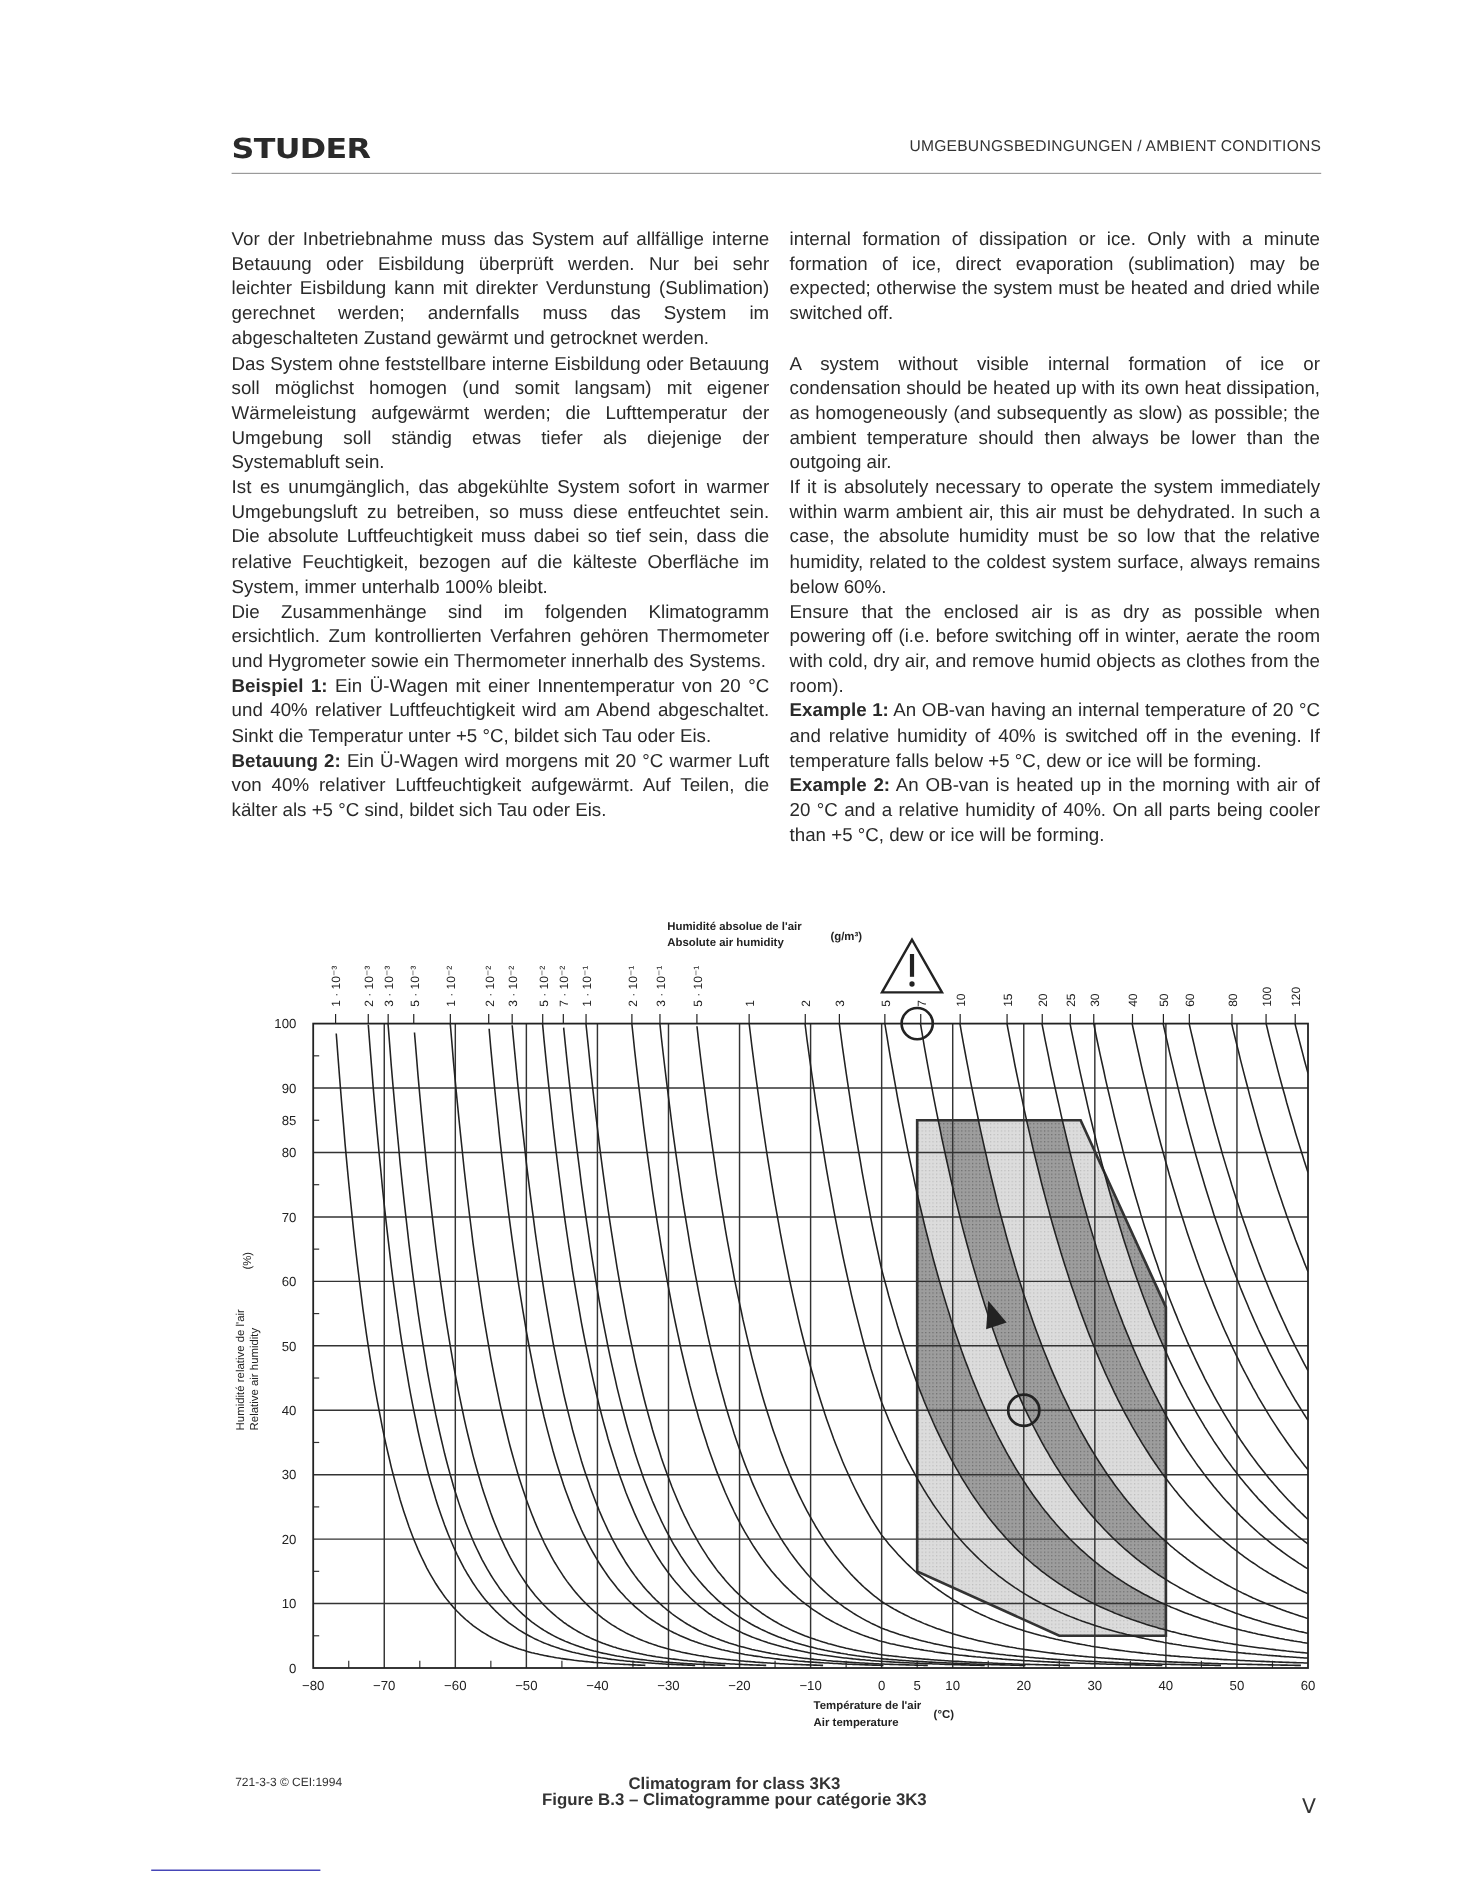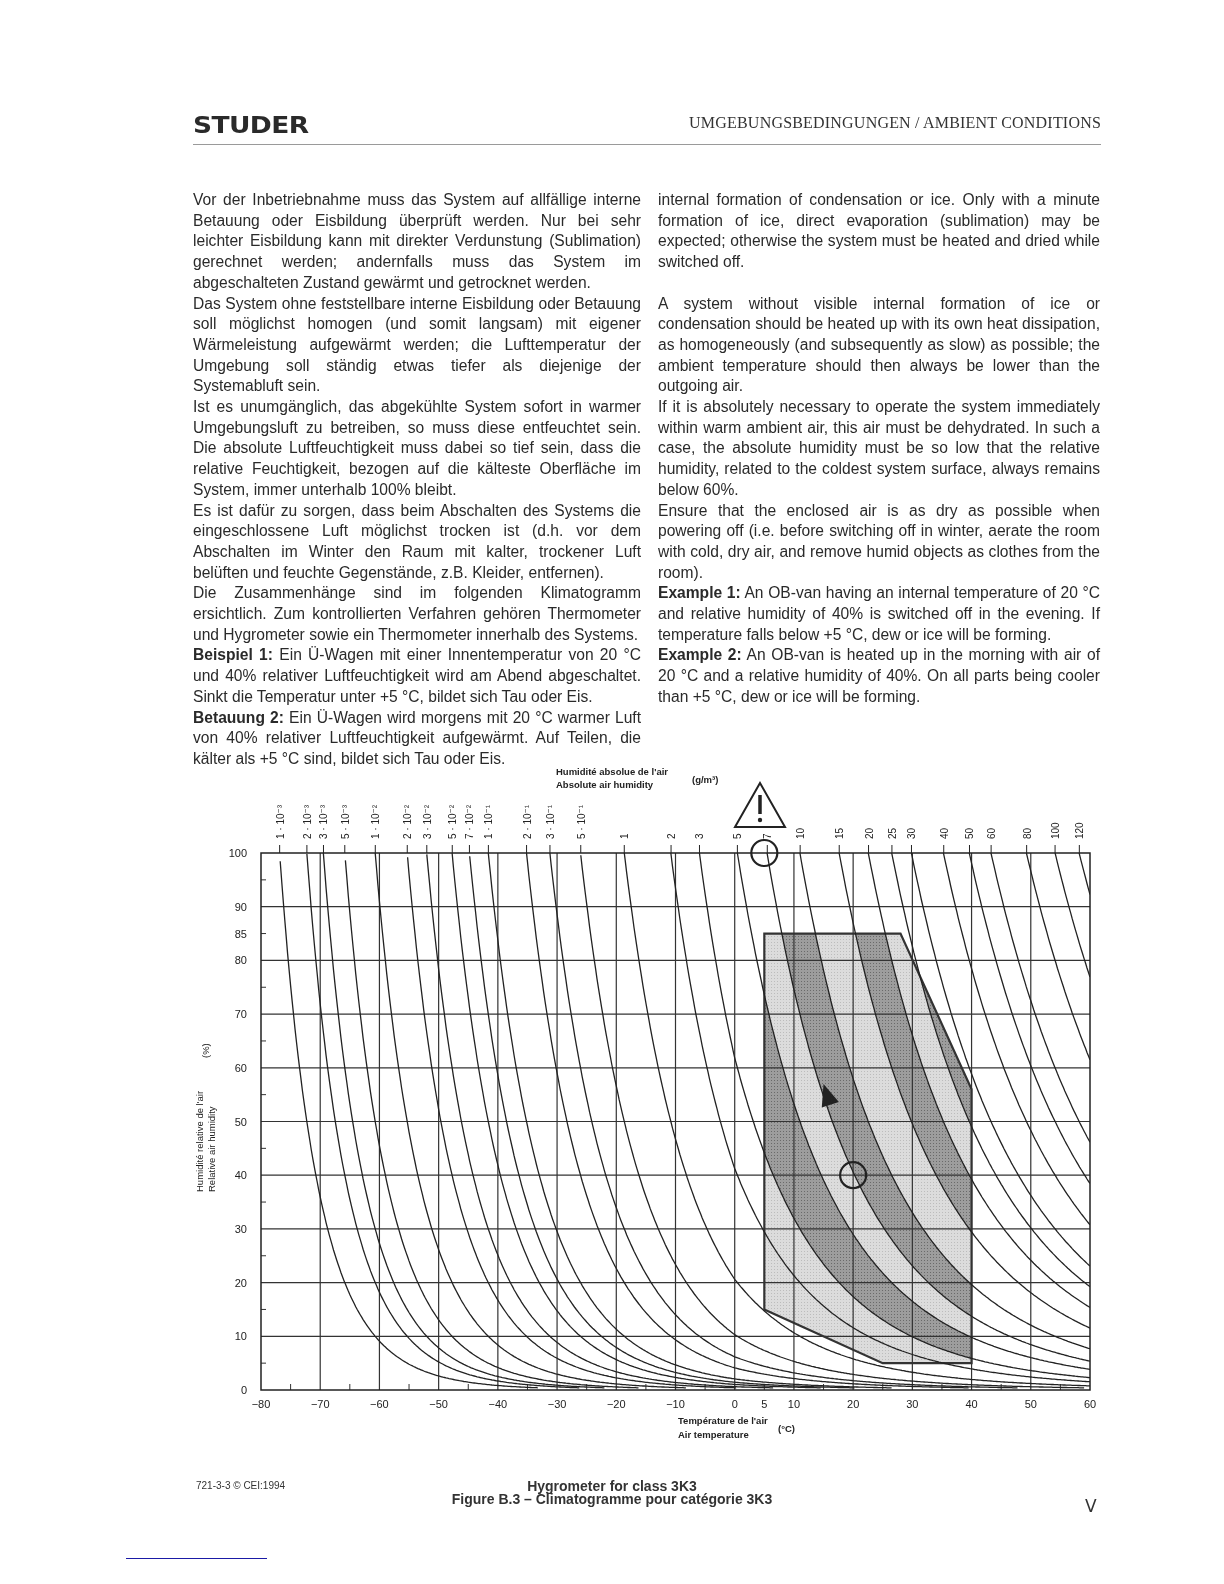--- a/index.html
+++ b/index.html
@@ -1,21 +1,21 @@
 <!DOCTYPE html>
 <html><head>
 <meta charset="utf-8">
 <style>
   html, body { margin:0; padding:0; background:#ffffff; }
   body { width:1224px; height:1584px; position:relative; overflow:hidden; color:#222; }
   .serif { font-family:Liberation Sans, sans-serif; }
   .sans { font-family:"Liberation Sans","DejaVu Sans",sans-serif; }
   #header { position:absolute; left:193px; top:112px; width:908px; height:34px; }
   #brand { position:absolute; left:0; top:0; font-family:"DejaVu Sans","Liberation Sans",sans-serif; font-weight:bold; font-size:23px; letter-spacing:-0.5px; color:#2a2a2a; transform:scaleX(1.15); transform-origin:left top; }
-  #section-title { position:absolute; right:0; top:2px; font-family:Liberation Serif, serif; font-size:16px; color:#333; letter-spacing:0.2px; }
+  #section-title { position:absolute; right:0; top:2px; font-family:Liberation Sans, sans-serif; font-size:13px; color:#333; letter-spacing:0.2px; }
   #header-rule { position:absolute; left:193px; top:144px; width:908px; height:1px; background:#9a9a9a; }
   .col { position:absolute; top:190px; width:448px; font-size:15.6px; line-height:20.7px; text-align:justify; color:#2a2a2a; }
   #col-de { left:193px; }
   #col-en { left:658px; width:442px; }
   .col p { margin:0; }
   .col p.gap { margin-top:20.7px; }
   .col b { font-weight:bold; }
   #chart { position:absolute; left:0; top:0; width:1224px; height:1584px; }
   #caption-fr { position:absolute; left:0; width:1224px; top:1454px; text-align:center; font-size:14px; font-weight:bold; color:#333;margin-top:37px; }
   #caption-en { position:absolute; left:0; width:1224px; top:1478px; text-align:center; font-size:14px; font-weight:bold; color:#333; }
@@ -29,28 +29,27 @@
 <div id="header">
   <div id="brand">STUDER</div>
   <div id="section-title">UMGEBUNGSBEDINGUNGEN / AMBIENT CONDITIONS</div>
 </div>
 <div id="header-rule"></div>
 
 <div id="col-de" class="col serif">
   <p>Vor der Inbetriebnahme muss das System auf allfällige interne Betauung oder Eisbildung überprüft werden. Nur bei sehr leichter Eisbildung kann mit direkter Verdunstung (Sublimation) gerechnet werden; andernfalls muss das System im abgeschalteten Zustand gewärmt und getrocknet werden.</p>
   <p>Das System ohne feststellbare interne Eisbildung oder Betauung soll möglichst homogen (und somit langsam) mit eigener Wärmeleistung aufgewärmt werden; die Lufttemperatur der Umgebung soll ständig etwas tiefer als diejenige der Systemabluft sein.</p>
   <p>Ist es unumgänglich, das abgekühlte System sofort in warmer Umgebungsluft zu betreiben, so muss diese entfeuchtet sein. Die absolute Luftfeuchtigkeit muss dabei so tief sein, dass die relative Feuchtigkeit, bezogen auf die kälteste Oberfläche im System, immer unterhalb 100% bleibt.</p>
-  <p>Es ist dafür zu sorgen, dass beim Abschalten des Systems die eingeschlossene Luft möglichst trocken ist (d.h. vor dem Abschalten im Winter den Raum mit kalter, trockener Luft belüften und feuchte Gegenstände, z.B. Kleider, entfernen).</p>
   <p>Die Zusammenhänge sind im folgenden Klimatogramm ersichtlich. Zum kontrollierten Verfahren gehören Thermometer und Hygrometer sowie ein Thermometer innerhalb des Systems.</p>
   <p><b>Beispiel 1:</b><span> Ein Ü-Wagen mit einer Innentemperatur von 20 °C und 40% relativer Luftfeuchtigkeit wird am Abend abgeschaltet. Sinkt die Temperatur unter +5 °C, bildet sich Tau oder Eis.</span></p>
   <p><b>Betauung 2:</b><span> Ein Ü-Wagen wird morgens mit 20 °C warmer Luft von 40% relativer Luftfeuchtigkeit aufgewärmt. Auf Teilen, die kälter als +5 °C sind, bildet sich Tau oder Eis.</span></p>
 </div>
 
 <div id="col-en" class="col serif">
-  <p>internal formation of condensation or ice. Only with a minute formation of ice, direct evaporation (sublimation) may be expected; otherwise the system must be heated and dried while switched off.</p>
+  <p>internal formation of dissipation or ice. Only with a minute formation of ice, direct evaporation (sublimation) may be expected; otherwise the system must be heated and dried while switched off.</p>
   <p class="gap">A system without visible internal formation of ice or condensation should be heated up with its own heat dissipation, as homogeneously (and subsequently as slow) as possible; the ambient temperature should then always be lower than the outgoing air.</p>
   <p>If it is absolutely necessary to operate the system immediately within warm ambient air, this air must be dehydrated. In such a case, the absolute humidity must be so low that the relative humidity, related to the coldest system surface, always remains below 60%.</p>
   <p>Ensure that the enclosed air is as dry as possible when powering off (i.e. before switching off in winter, aerate the room with cold, dry air, and remove humid objects as clothes from the room).</p>
   <p><b>Example 1:</b><span> An OB-van having an internal temperature of 20 °C and relative humidity of 40% is switched off in the evening. If temperature falls below +5 °C, dew or ice will be forming.</span></p>
   <p><b>Example 2:</b><span> An OB-van is heated up in the morning with air of 20 °C and a relative humidity of 40%. On all parts being cooler than +5 °C, dew or ice will be forming.</span></p>
 </div>
 
 <svg id="chart" xmlns="http://www.w3.org/2000/svg" width="1224" height="1584">
   <defs>
     <pattern id="dots-dark" width="3" height="3" patternUnits="userSpaceOnUse">
@@ -261,16 +260,16 @@
       <circle cx="853.1428571428571" cy="1175.2" r="13" fill="none" stroke="#222" stroke-width="2.2"></circle>
       <circle cx="764.3214285714286" cy="853" r="13" fill="none" stroke="#222" stroke-width="2.2"></circle>
       <polygon points="823.5357142857143,1083.91 821.7617124913751,1107.613436831685 838.8837466082426,1102.0604243428804" fill="#222"></polygon>
       <polygon points="760,783 735,827 785,827" fill="#fff" stroke="#222" stroke-width="2"></polygon>
       <line x1="760" y1="795" x2="760" y2="814" stroke="#222" stroke-width="3.5"></line>
       <circle cx="760" cy="820" r="2.2" fill="#222"></circle>
     </g>
 </svg>
 
 <div id="caption-fr" class="sans">Figure B.3 – Climatogramme pour catégorie 3K3</div>
-<div id="caption-en" class="sans">Hygrometer for class 3K3</div>
+<div id="caption-en" class="sans">Climatogram for class 3K3</div>
 <div id="footer-ref" class="sans">721-3-3 © CEI:1994</div>
 <div id="page-num">V</div>
 <div id="link-line"></div>
 
 </body></html>

